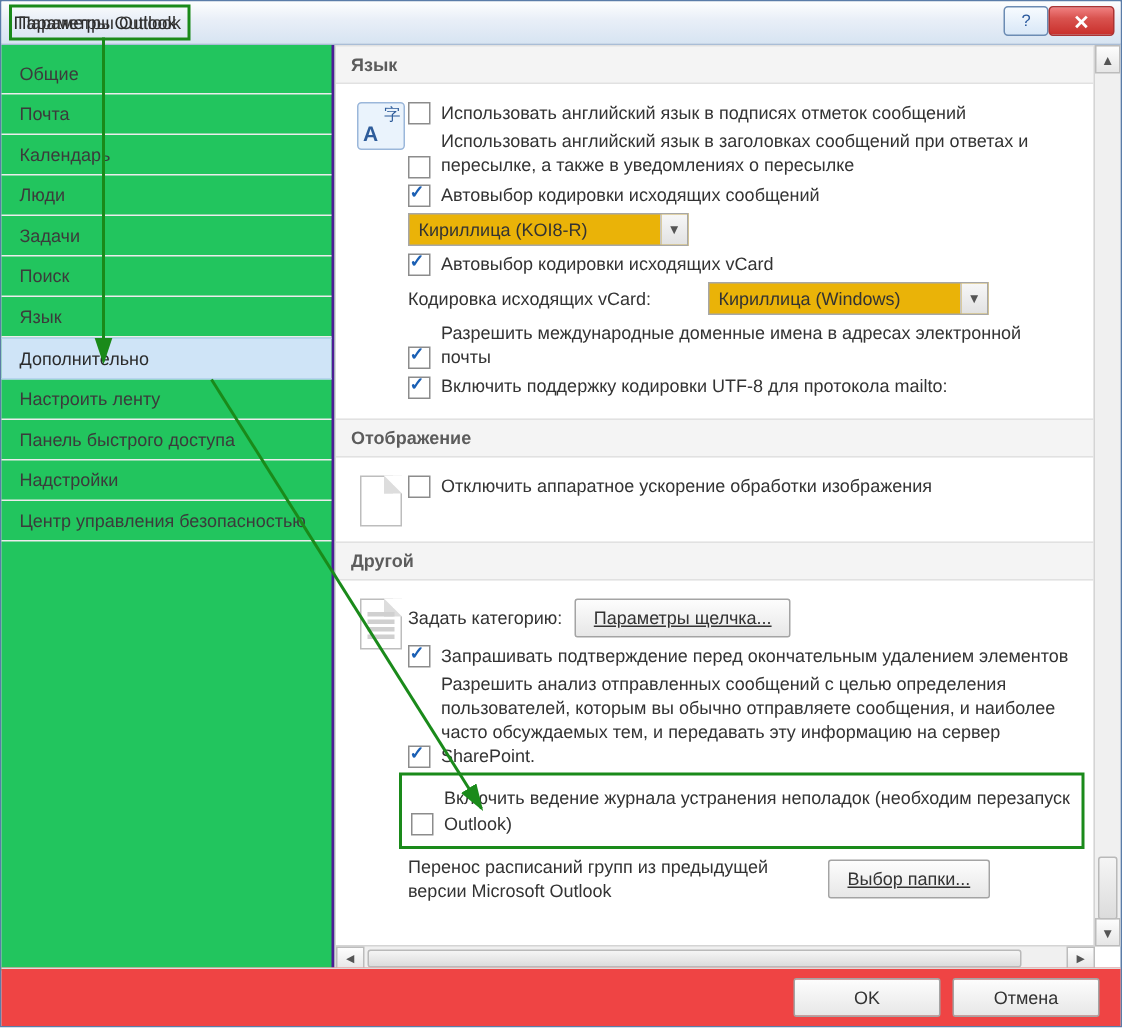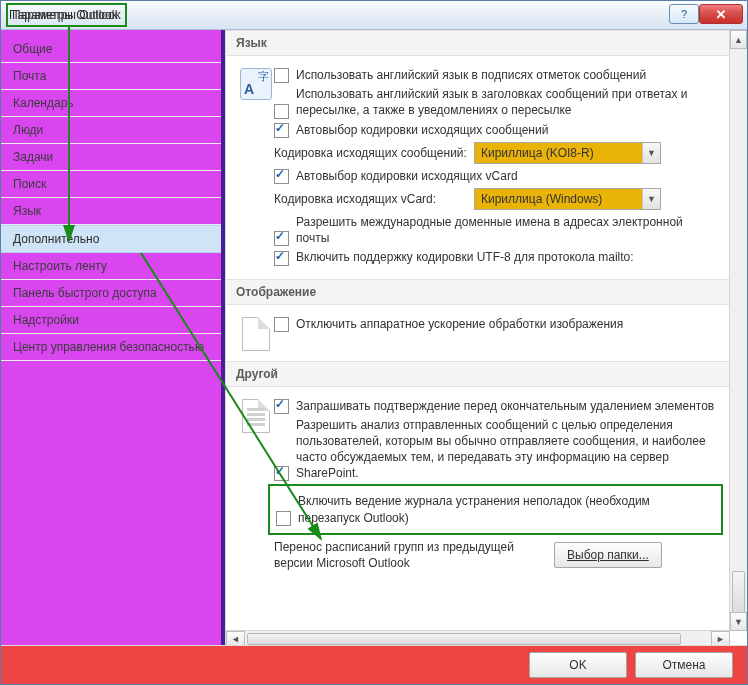--- a/index.html
+++ b/index.html
@@ -5,21 +5,21 @@
 html,body{margin:0;padding:0;font-family:"Segoe UI",Tahoma,sans-serif;font-size:12px;color:#333;background:#fff}
 .window{width:748px;height:685px;border:1px solid #5a7ca8;box-sizing:border-box;position:relative;background:#fff}
 .titlebar{height:28px;background:linear-gradient(#fdfefe,#e8eef7 45%,#d7e4f2);border-bottom:1px solid #a9bdd6;display:flex;align-items:center;position:relative}
 .titlebar .title{margin-left:8px;color:#2b2b2b}
 .title-hi{position:absolute;left:5px;top:2px;border:2px solid #1a8a1a;padding:0 4px;height:20px;line-height:20px;background:transparent;pointer-events:none}
 .winbtns{position:absolute;right:4px;top:3px;display:flex;gap:0}
 .winbtn{width:28px;height:18px;border:1px solid #6b8bb3;border-radius:3px;display:flex;align-items:center;justify-content:center;font-size:11px;background:linear-gradient(#f7fbff,#d8e7f7)}
 .winbtn.close{width:42px;background:linear-gradient(#f08080,#d9534f 40%,#c9302c);border-color:#a33;color:#fff;font-weight:bold;font-size:13px}
 .winbtn.help{color:#2b5a9e}
 .client{display:flex;height:calc(100% - 28px - 38px);}
-.sidebar{width:220px;background:#d946ef;border-right:4px solid #4c1d95;padding-top:6px}
+.sidebar{width:220px;background:#22c55e;border-right:2px solid #4c1d95;padding-top:6px}
 .sidebar .item{padding:6px 12px;border-bottom:1px solid #ececec;color:#3b3b3b;cursor:default}
 .sidebar .item.sel{background:#cfe4f7;border-top:1px solid #b5d3ee;border-bottom:1px solid #b5d3ee;color:#2b2b2b}
 .content{flex:1;position:relative;overflow:hidden;border-left:1px solid #d8d8d8}
 .scroll{position:absolute;inset:0;right:18px;bottom:16px;overflow:hidden;padding:0}
 .vscroll{position:absolute;top:0;right:0;width:17px;bottom:16px;background:#f0f0f0;border-left:1px solid #d4d4d4}
 .vscroll .arrow{height:17px;background:linear-gradient(#fdfdfd,#e6e6e6);border:1px solid #bcbcbc;display:flex;align-items:center;justify-content:center;font-size:9px;color:#555}
 .vscroll .thumb{position:absolute;left:2px;right:2px;top:18px;height:40px;background:linear-gradient(#f5f5f5,#dcdcdc);border:1px solid #b9b9b9;border-radius:2px}
 .vscroll .arrow.bottom{position:absolute;bottom:0;left:0;right:0}
 .hscroll{position:absolute;left:0;right:17px;bottom:0;height:16px;background:#f0f0f0;border-top:1px solid #d4d4d4;display:flex}
 .hscroll .arrow{width:17px;background:linear-gradient(#fdfdfd,#e6e6e6);border:1px solid #bcbcbc;display:flex;align-items:center;justify-content:center;font-size:9px;color:#555}
@@ -99,21 +99,20 @@
                 </div>
               <div class="row">
                   <div class="cb"></div>
                   <div class="lbl">Использовать английский язык в заголовках сообщений при ответах и пересылке, а также в уведомлениях о пересылке</div>
                 </div>
               <div class="row">
                   <div class="cb checked"></div>
                   <div class="lbl">Автовыбор кодировки исходящих сообщений</div>
                 </div>
               <div class="kv">
-                <div class="k">Кодировка исходящих сообщений:</div>
                 <div class="combo">
                     <div class="val">Кириллица (KOI8-R)</div>
                     <div class="dd">▼</div>
                   </div>
               </div>
               <div class="row">
                   <div class="cb checked"></div>
                   <div class="lbl">Автовыбор кодировки исходящих vCard</div>
                 </div>
               <div class="kv">
@@ -150,20 +149,26 @@
           </div>
         </div>
 
         <div class="section-h">Другой</div>
         <div class="section-body">
           <div class="body-cols">
             <div class="icon-col">
                 <div class="doc-icon lines"></div>
               </div>
             <div class="body-main">
+              <div class="kv">
+                <div class="k" style="width:auto;margin-right:8px">Задать категорию:</div>
+                <div class="btn">
+                    <span class="u">Параметры щелчка...</span>
+                  </div>
+              </div>
               <div class="row">
                   <div class="cb checked"></div>
                   <div class="lbl">Запрашивать подтверждение перед окончательным удалением элементов</div>
                 </div>
               <div class="row">
                   <div class="cb checked"></div>
                   <div class="lbl">Разрешить анализ отправленных сообщений с целью определения пользователей, которым вы обычно отправляете сообщения, и наиболее часто обсуждаемых тем, и передавать эту информацию на сервер SharePoint.</div>
                 </div>
               <div class="highlight-box">
                 <div class="row">

